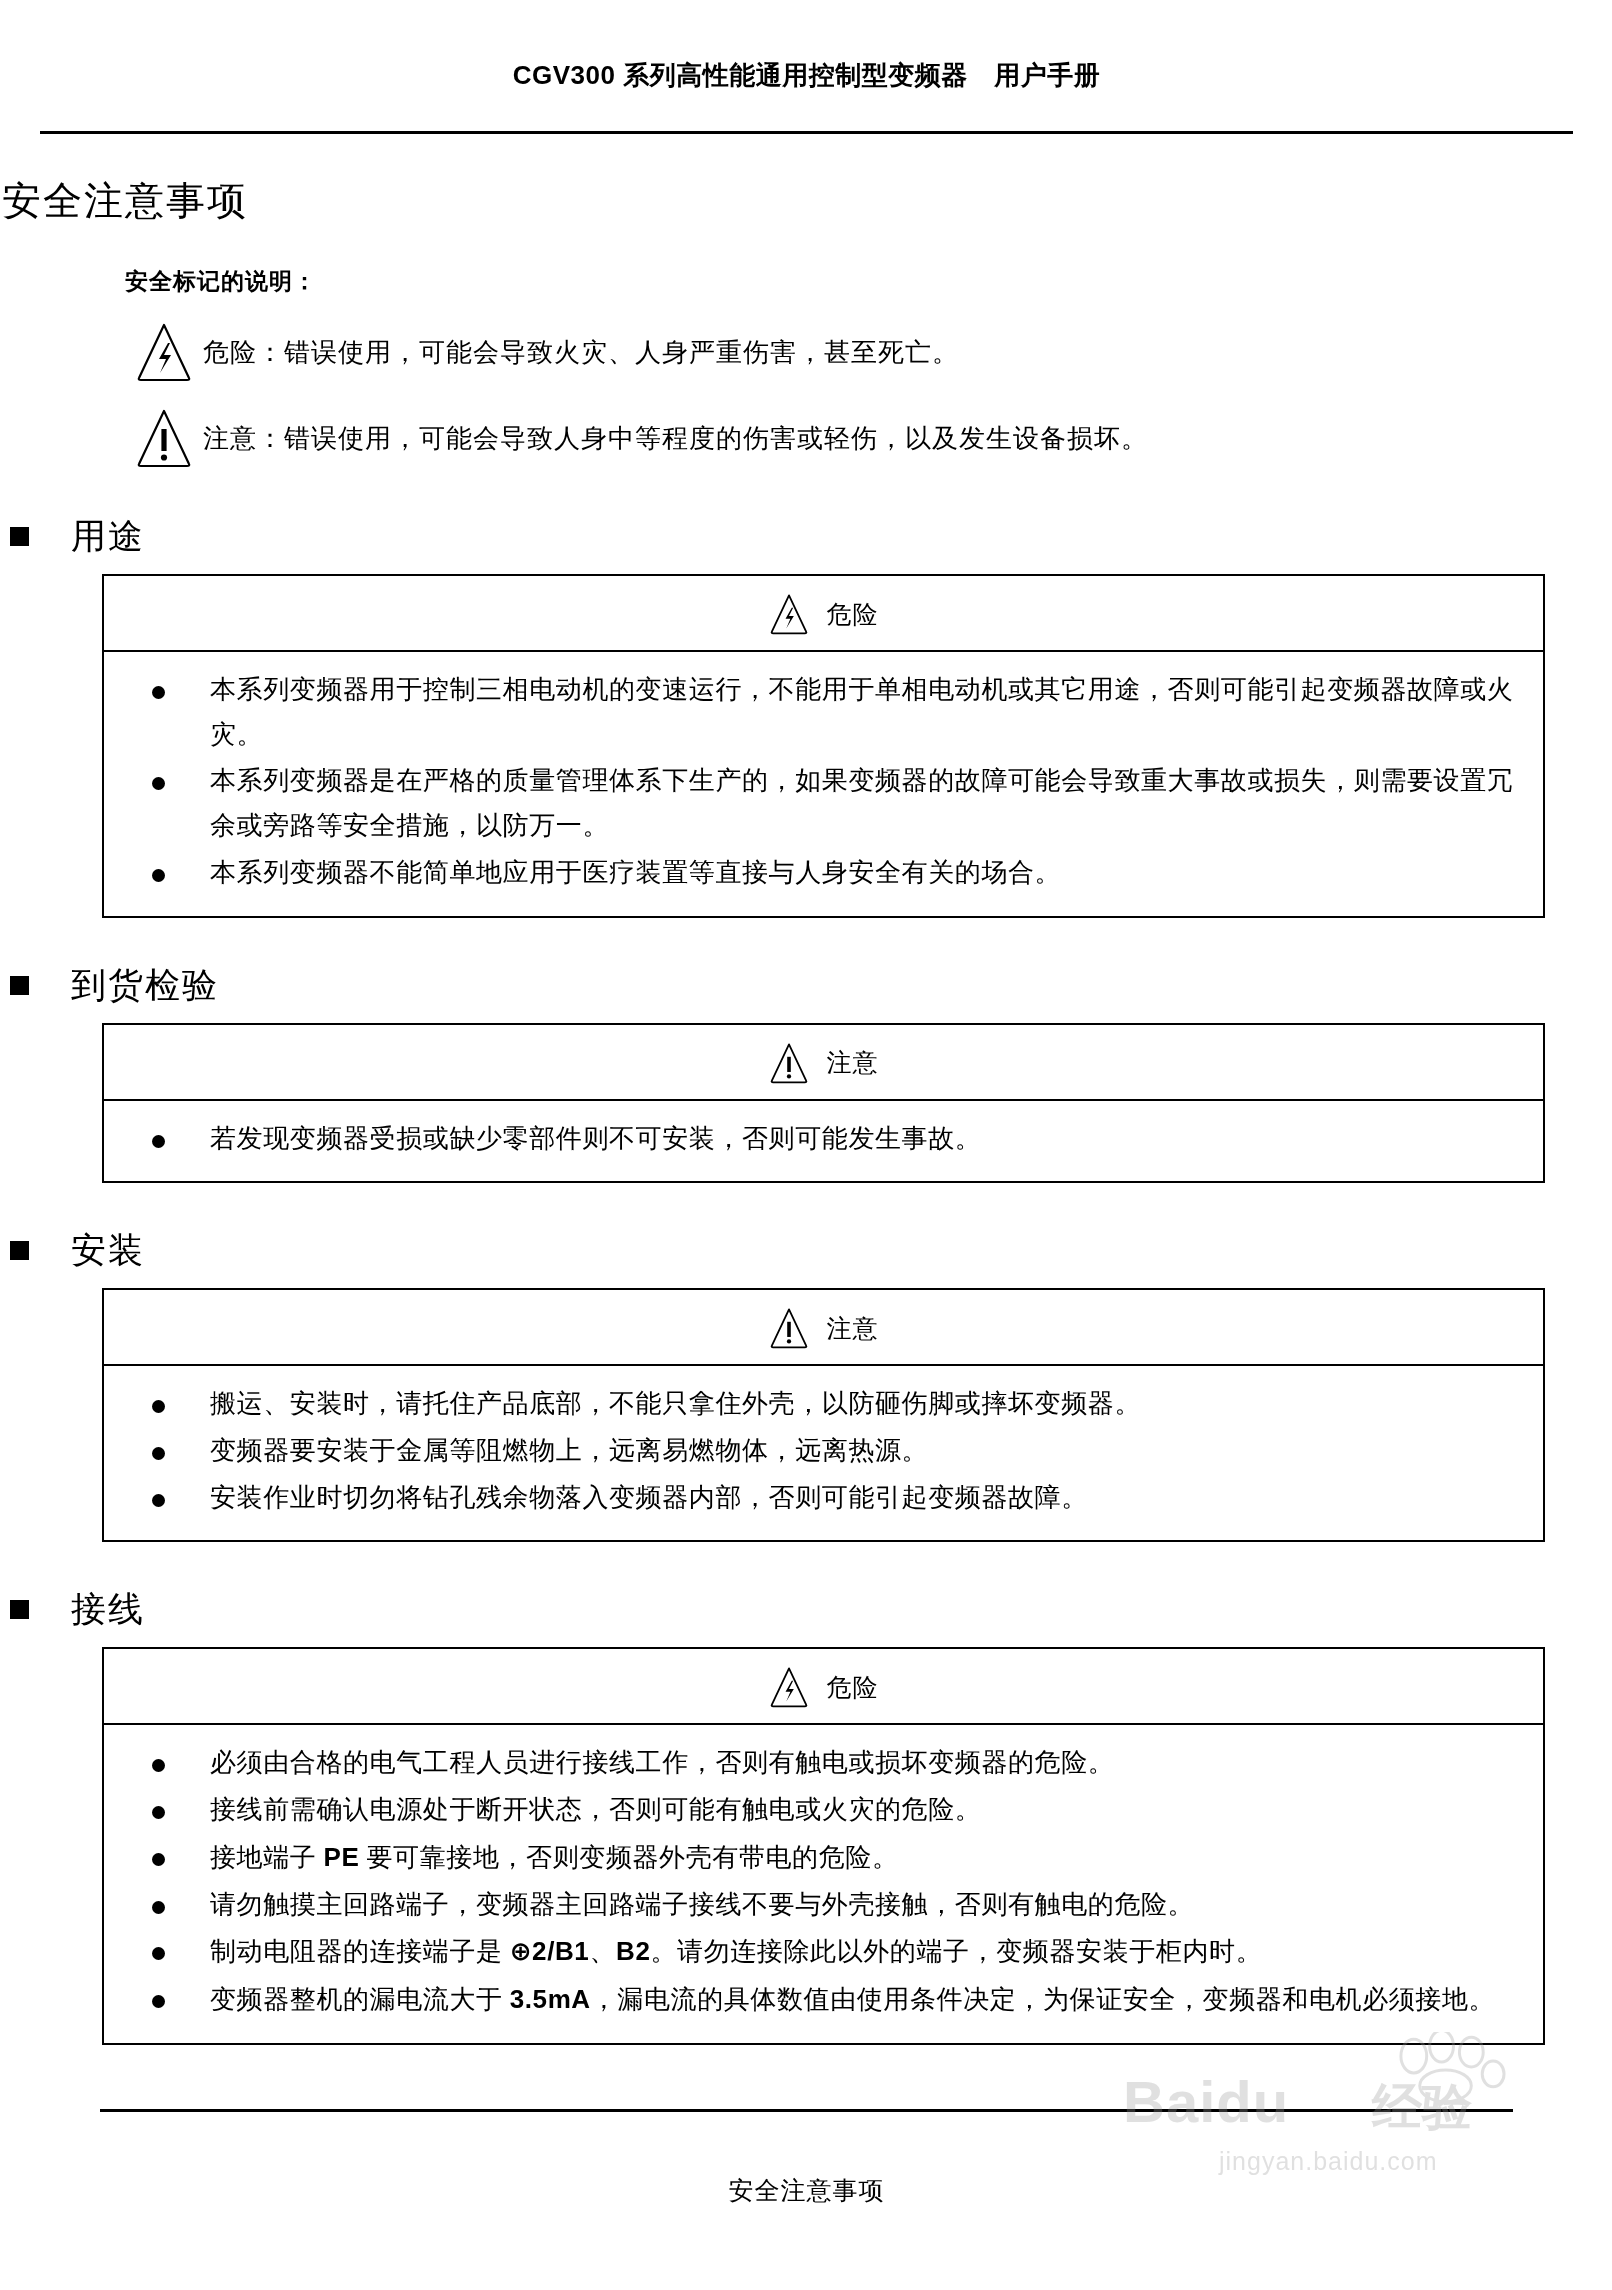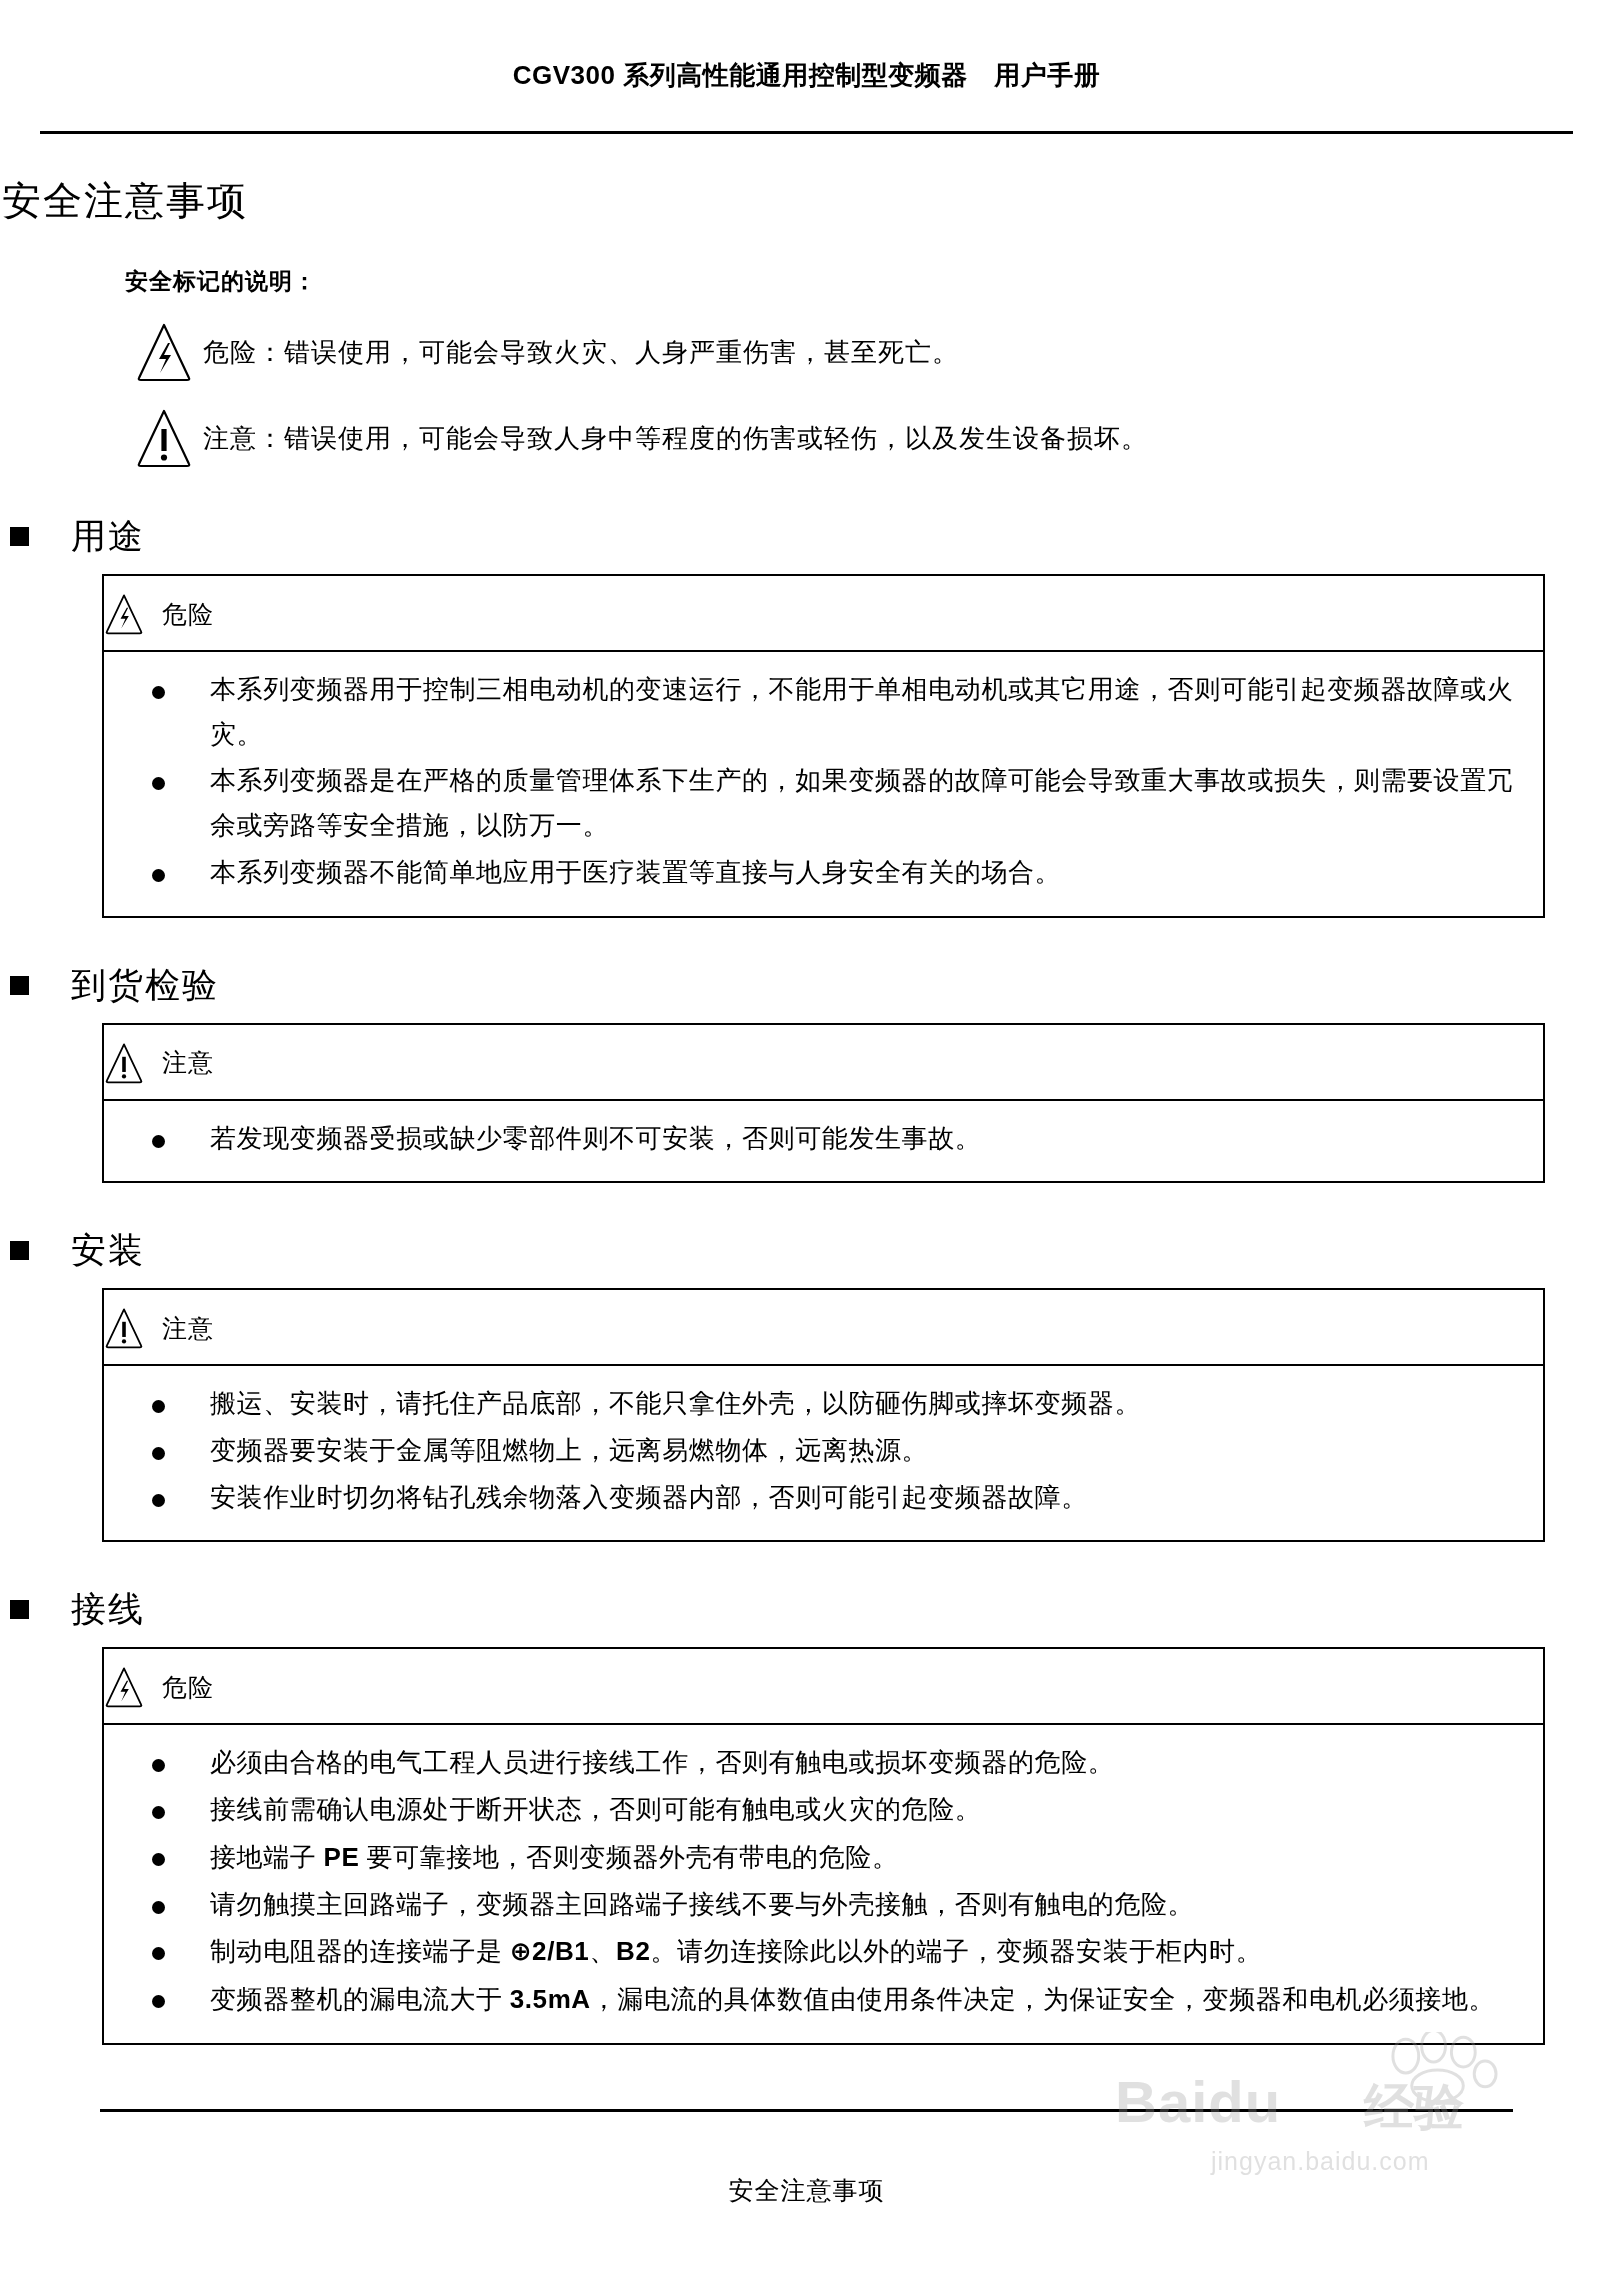--- a/index.html
+++ b/index.html
@@ -102,20 +102,21 @@
   
   .box {
     border: 2px solid #000;
     margin-top: 14px;
     margin-left: 62px;
     margin-right: 28px;
   }
   .box-head {
     border-bottom: 2px solid #000;
     display: flex;
+    justify-content: center;
     align-items: center;
     padding: 10px 0 8px 0;
     min-height: 56px;
   }
   .box-head .sym {
     margin-right: 18px;
     display: flex;
     align-items: center;
   }
   .box-head .lbl {
@@ -169,21 +170,21 @@
     top: 2174px;
     text-align: center;
     font-family: "Liberation Sans", "DejaVu Sans", sans-serif;
     font-size: 25px;
     letter-spacing: 1px;
   }
 
   
   .watermark {
     position: absolute;
-    right: 100px;
+    right: 92px;
     top: 2040px;
     width: 398px;
     height: 169px;
     pointer-events: none;
     opacity: 0.30;
   }
   .wm-main {
     position: absolute;
     left: 0;
     top: 28px;

